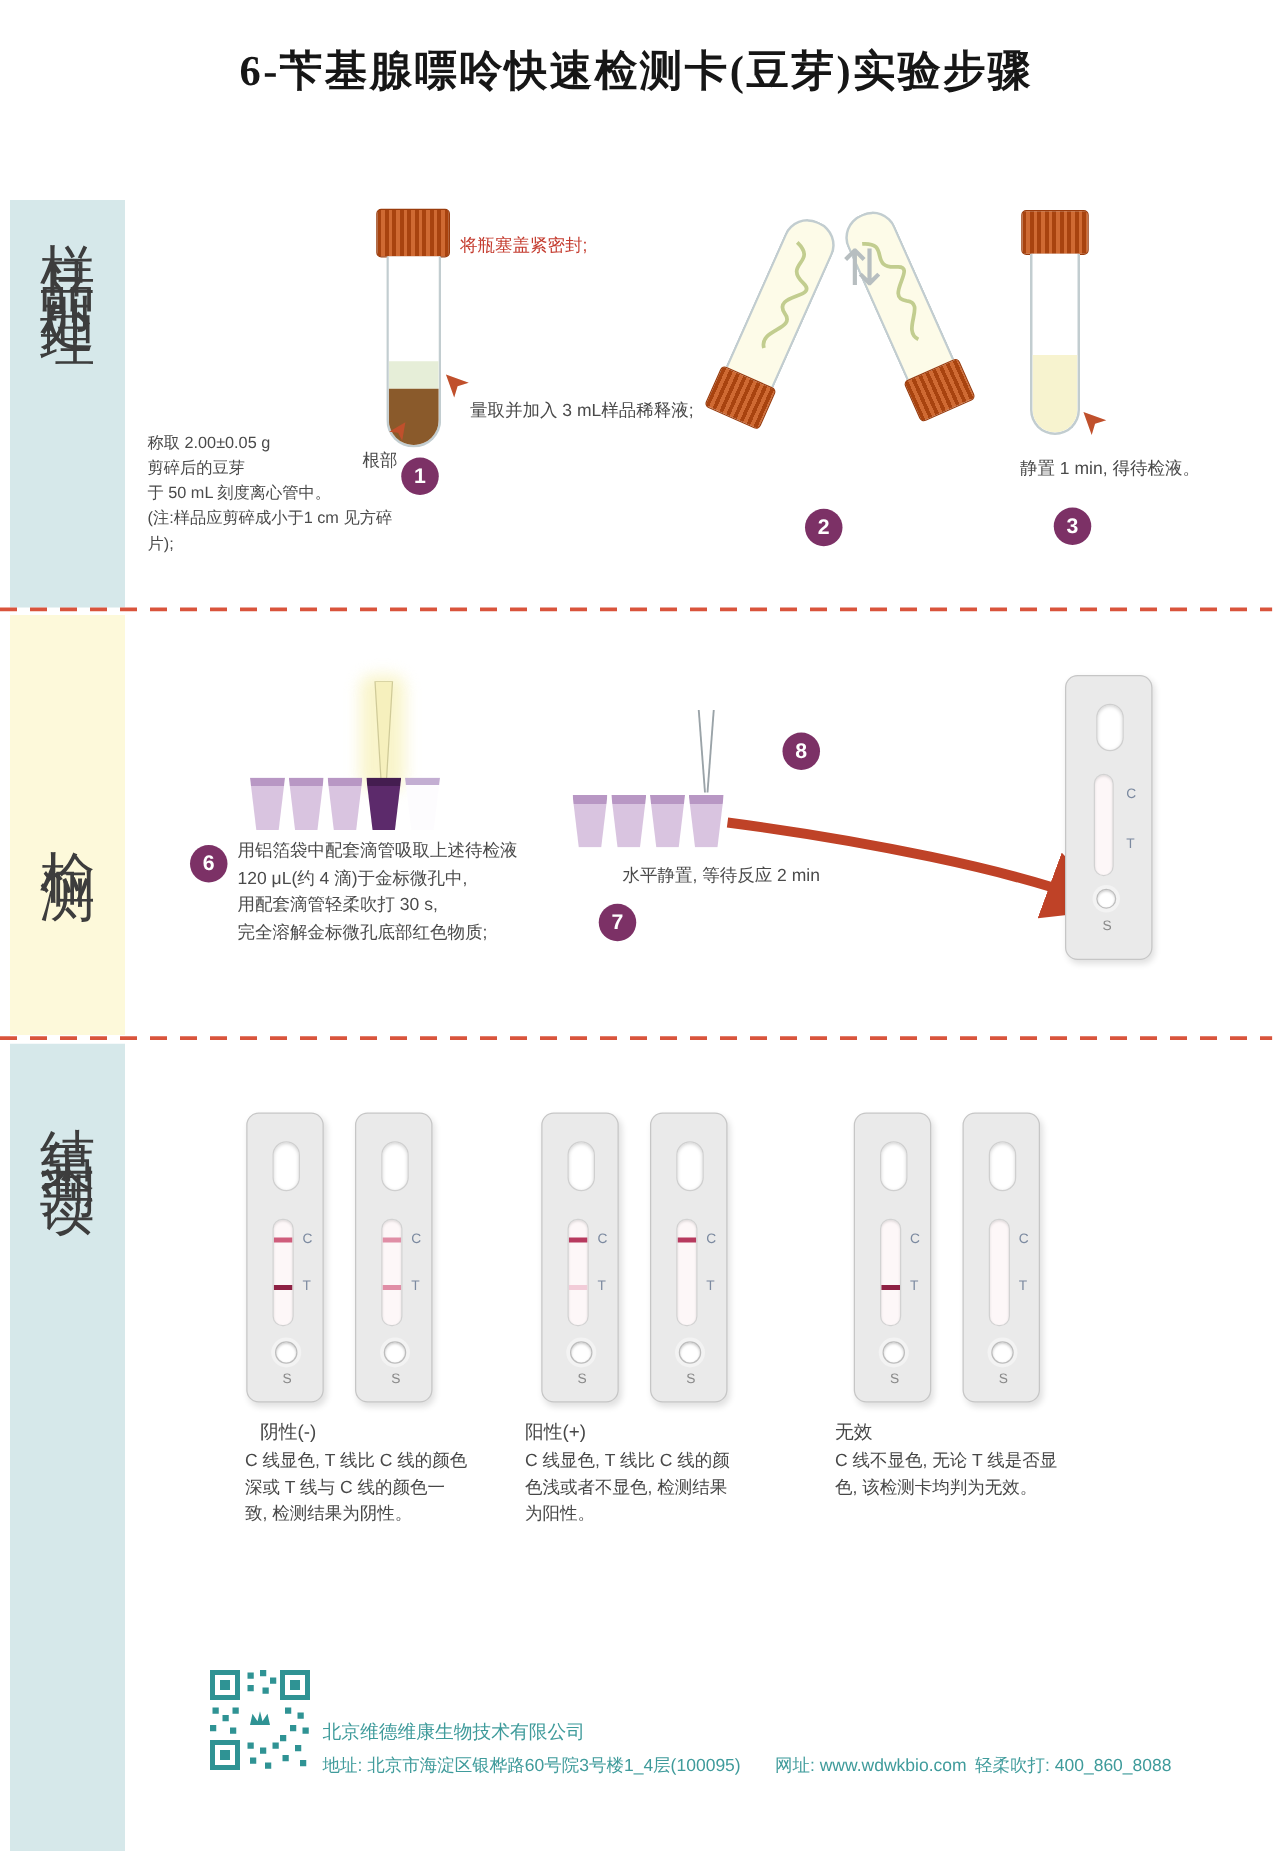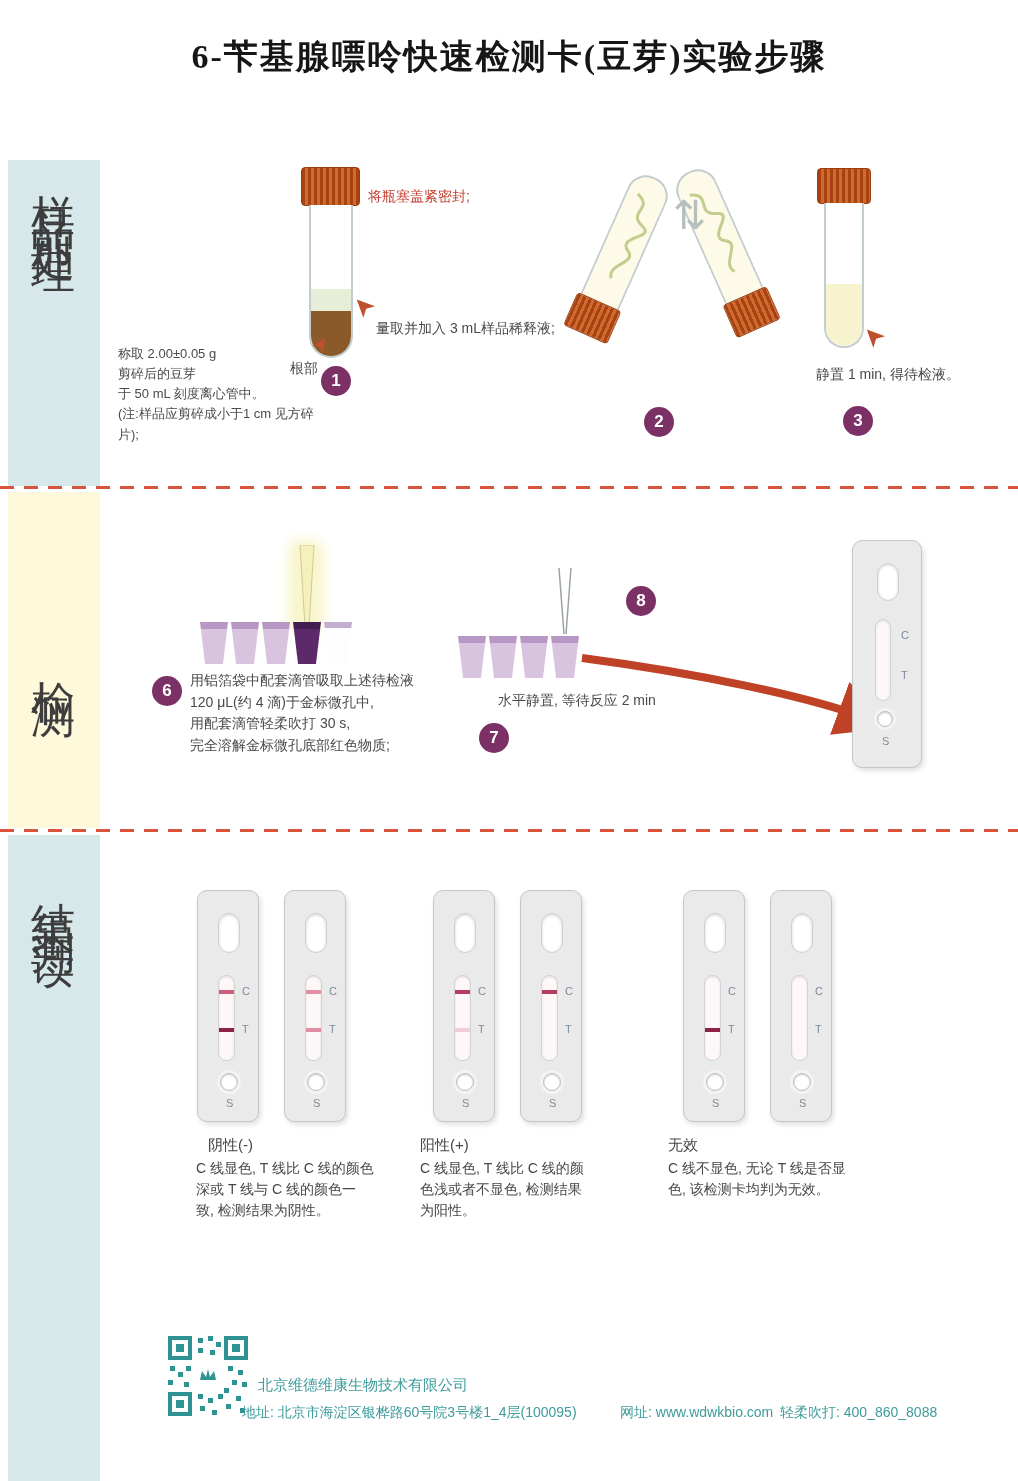--- a/index.html
+++ b/index.html
@@ -287,17 +287,17 @@
       <rect x="28" y="30" width="24" height="22"></rect>
     </g>
     <g fill="#2f9394">
       <rect x="8" y="8" width="8" height="8"></rect>
         <rect x="64" y="8" width="8" height="8"></rect>
         <rect x="8" y="64" width="8" height="8"></rect>
       <path d="M32 44 L34 35 L38 41 L40 33 L42 41 L46 35 L48 44 Z"></path>
     </g>
   </svg>
   <div class="abs teal" style="left:258px;top:1376px;font-size:15px;">北京维德维康生物技术有限公司</div>
-  <div class="abs teal" style="left:242px;top:1404px;font-size:14px;">地址: 北京市海淀区银桦路60号院3号楼1_4层(100095)</div>
+  <div class="abs teal" style="left:258px;top:1404px;font-size:14px;">地址: 北京市海淀区银桦路60号院3号楼1_4层(100095)</div>
   <div class="abs teal" style="left:620px;top:1404px;font-size:14px;">网址: www.wdwkbio.com</div>
   <div class="abs teal" style="left:780px;top:1404px;font-size:14px;">轻柔吹打: 400_860_8088</div>
 
 </div>
 
 </body></html>

